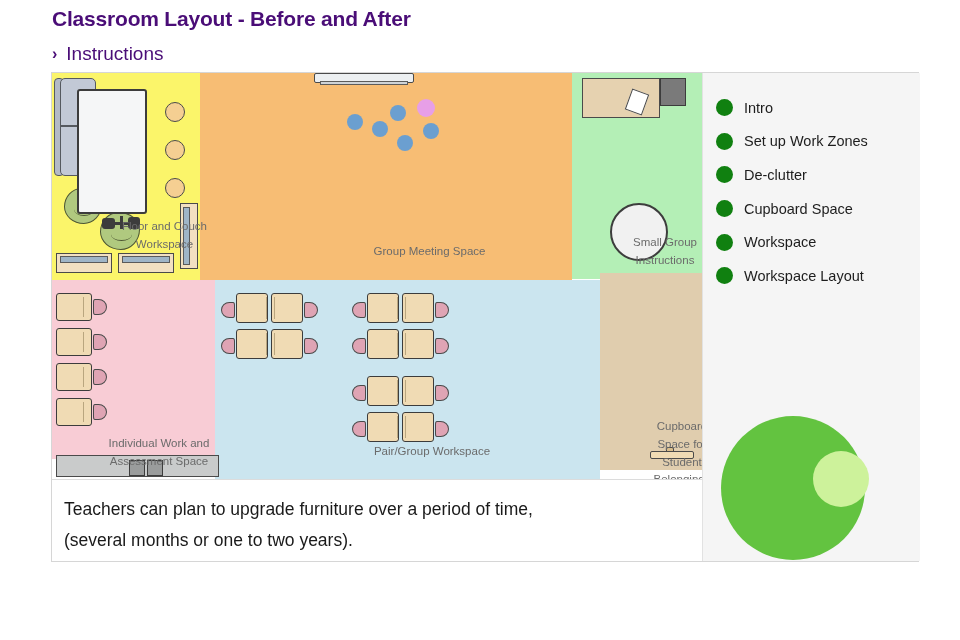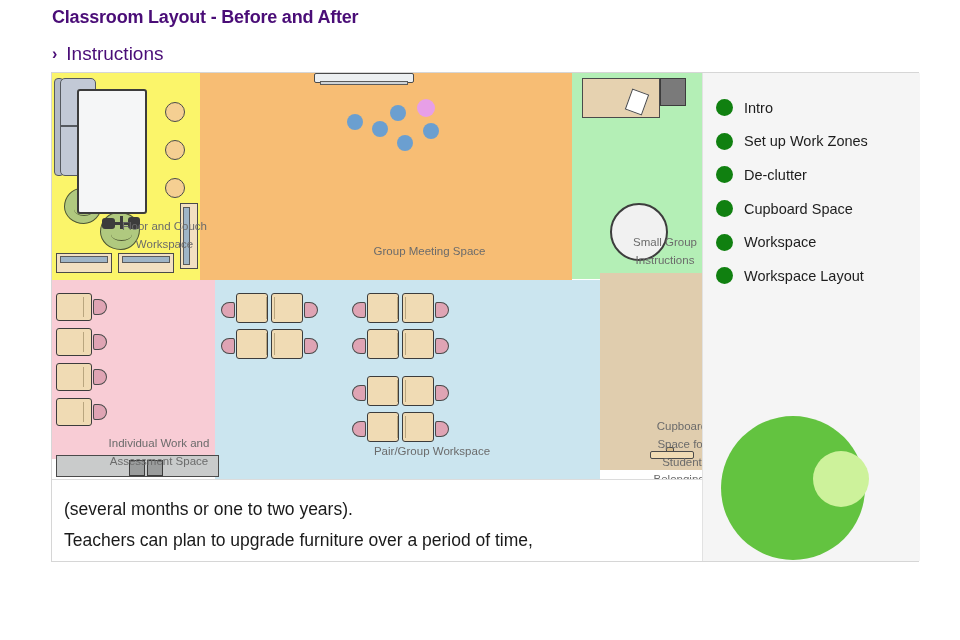--- a/index.html
+++ b/index.html
@@ -5,21 +5,21 @@
   html,body{margin:0;padding:0;}
   body{
     width:960px;height:640px;
     background:#ffffff;
     font-family:"Liberation Sans", sans-serif;
     overflow:hidden;
     position:relative;
   }
   #page-title{
     position:absolute;left:52px;top:7px;
-    font-size:18px;color:#4a0d77;font-weight:600;letter-spacing:-0.2px;
+    font-size:21px;color:#4a0d77;font-weight:600;letter-spacing:-0.2px;
   }
   #breadcrumb{
     position:absolute;left:52px;top:43px;
     font-size:19px;color:#4a0d77;
     display:flex;align-items:center;gap:9px;
   }
   #breadcrumb .chev{font-size:16px;font-weight:bold;}
 
   
   #card{
@@ -281,22 +281,22 @@
     <div class="zlabel" id="lbl-indiv">Individual Work and
 Assessment Space</div>
     <div class="zlabel" id="lbl-pair">Pair/Group Workspace</div>
     <div class="zlabel" id="lbl-cup">Cupboard
 Space for
 Student
 Belongings</div>
   </div>
 
   <div id="caption">
+    <div class="line">Teachers can plan to upgrade furniture over a period of time,</div>
     <div class="line">(several months or one to two years).</div>
-    <div class="line">Teachers can plan to upgrade furniture over a period of time,</div>
   </div>
 
   <div id="sidebar">
     <ul id="nav-list">
       <li>
         <span class="dot"></span>
         <span class="nav-label">Intro</span>
       </li>
       <li>
         <span class="dot"></span>

